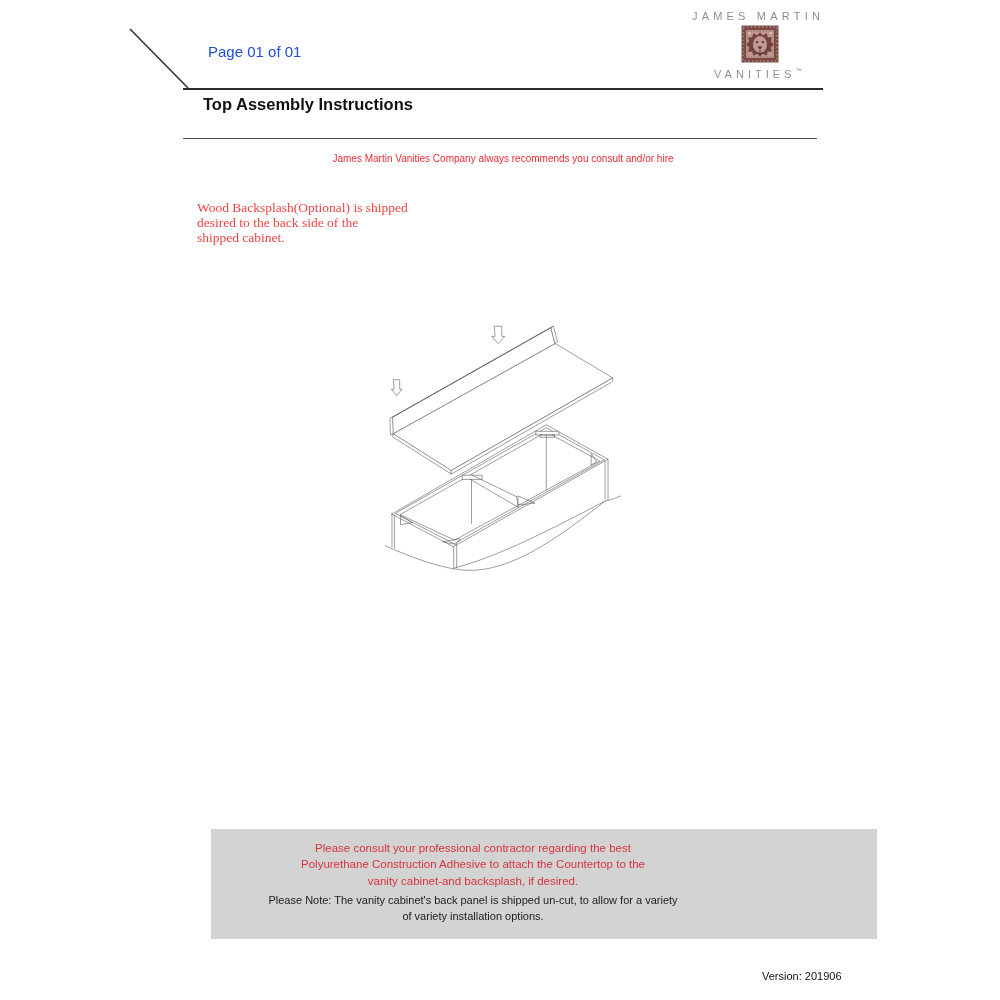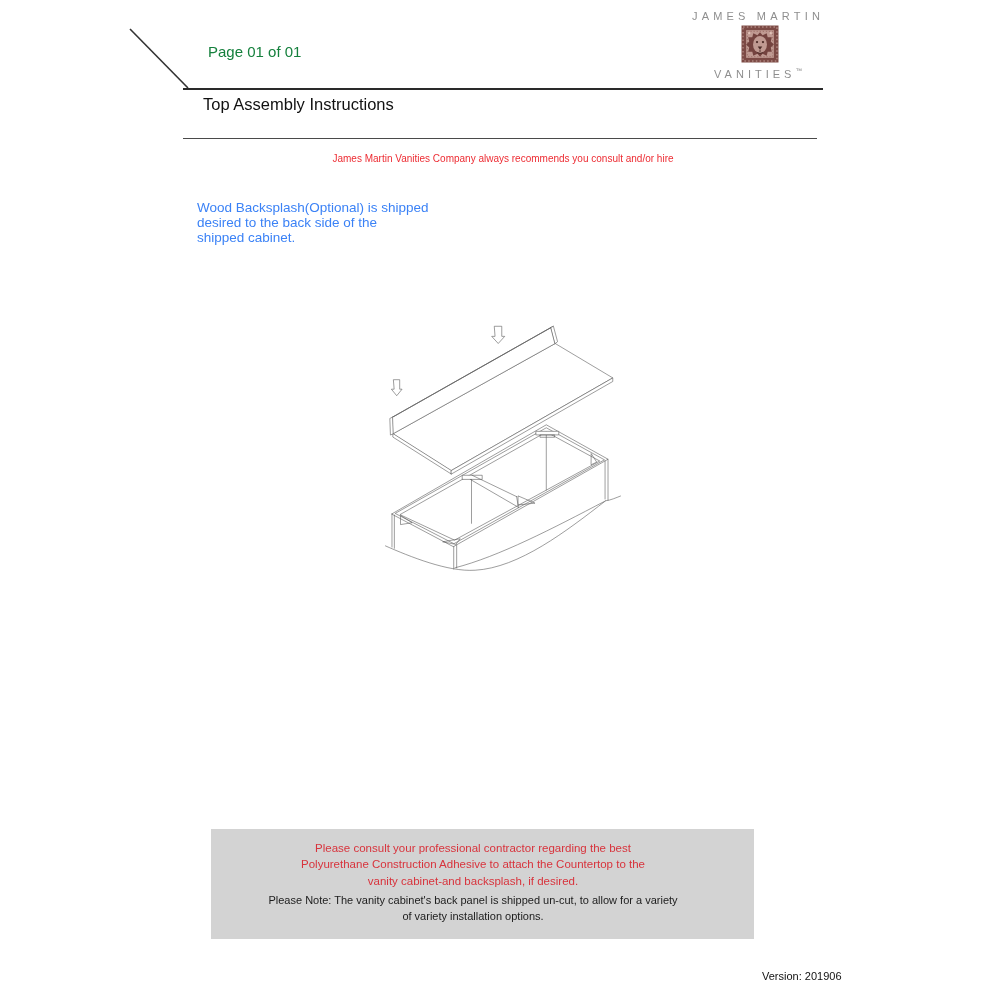--- a/index.html
+++ b/index.html
@@ -15,35 +15,35 @@
   .brand-bottom { left:688px; top:67px;  width:140px; text-align:center;
                   font-size:11px; letter-spacing:4px; color:#8e8e8e; font-weight:500; }
   .brand-bottom .tm { font-size:6.5px; vertical-align:super; letter-spacing:0; }
   .lion-box { left:741px; top:25px; width:38px; height:38px; }
 
   
   .rule-heavy { left:183px; top:88px;  width:640px; height:2.4px; background:#2a2a2a; }
   .rule-thin  { left:183px; top:138px; width:634px; height:1.4px; background:#4a4a4a; }
   .diag-svg   { left:124px; top:24px; }
 
-  .page-label { left:208px; top:43px; font-size:15px; color:#15803d; }
-  .doc-title  { left:203px; top:95px; font-size:16.5px; font-weight:normal; color:#111; }
+  .page-label { left:208px; top:43px; font-size:15px; color:#1d4ed8; }
+  .doc-title  { left:203px; top:95px; font-size:16.5px; font-weight:bold; color:#111; }
 
   .header-notice { left:233px; top:151px; width:540px; text-align:center;
                    font-size:10px; line-height:16.5px; color:#ed2c33; }
 
-  .body-text { left:197px; top:200px; font-size:13.5px; line-height:15.2px; color:#3b82f6; }
+  .body-text { left:197px; top:200px; font-size:13.5px; line-height:15.2px; color:#ef4444;font-family:Liberation Serif, serif; }
 
   .diagram { left:285px; top:315px; }
   .diagram path, .diagram line { stroke:#5a5a5a; stroke-width:1; fill:none;
                                  stroke-linejoin:round; stroke-linecap:round; }
   .diagram .face { fill:#ffffff; }
 
   
-  .footer-box { left:211px; top:829px; width:543px; height:110px; background:#d3d3d3; }
+  .footer-box { left:211px; top:829px; width:666px; height:110px; background:#d3d3d3; }
   .footer-red  { position:absolute; left:0; top:11px; width:524px; text-align:center;
                  font-size:11.5px; line-height:16.4px; color:#d8333c; }
   .footer-note { position:absolute; left:0; top:63px; width:524px; text-align:center;
                  font-size:11px; line-height:16px; color:#1c1c1c; }
 
   .version { left:762px; top:970px; font-size:11px; color:#111; }
 </style>
 </head>
 <body>
 

